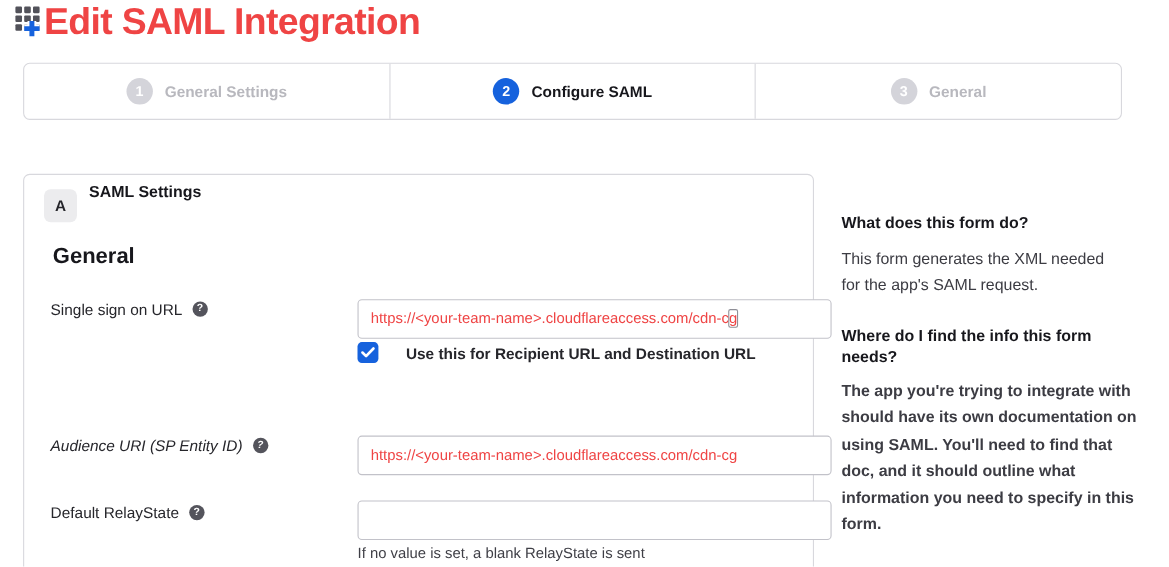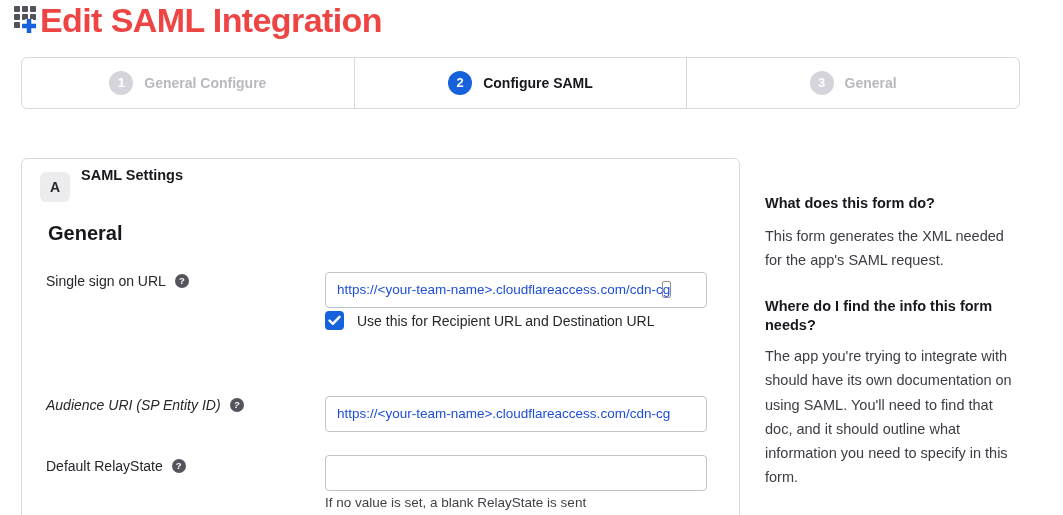--- a/index.html
+++ b/index.html
@@ -54,55 +54,55 @@
   .lbl-aud   { top:238px;font-style:italic; }
   .lbl-relay { top:299px; }
 
   .help-icon {
     width:14px; height:14px; border-radius:50%; background:#54545c; color:#fff;
     font-size:9.5px; font-weight:700; line-height:14px; text-align:center;
     display:inline-block; cursor:pointer; flex:0 0 auto;
   }
 
   .text-input {
-    position:absolute; left:303px; width:382px; height:36px;
+    position:absolute; left:303px; width:431px; height:36px;
     border:1px solid #c2c2c9; border-radius:4px; background:#fff;
-    font-size:13.5px; line-height:34px; padding:0 11px; color:#1d4ed8;
+    font-size:13.5px; line-height:34px; padding:0 11px; color:#ef4444;
     white-space:nowrap; overflow:hidden;
   }
   .inp-sso   { top:113px; }
   .inp-aud   { top:237px; }
   .inp-relay { top:296px; font-family:"Liberation Sans", sans-serif; }
   input.text-input { outline:none; }
 
   .caret-box {
     display:inline-block; width:9px; height:17px; margin-left:-8.5px;
     border:1.5px solid #8f8f97; border-radius:2px; vertical-align:-4px;
   }
 
-  .check-row { position:absolute; left:303px; display:flex; align-items:center; gap:13px; cursor:pointer; }
+  .check-row { position:absolute; left:303px; display:flex; align-items:center; gap:25px; cursor:pointer;font-weight:bold; }
   .row-chk1 { top:152px; }
   .row-chk2 { top:187px; }
   .checkbox {
     width:19px; height:19px; border-radius:4px; flex:0 0 auto;
     border:1.5px solid #9a9aa2; background:#fff;
   }
   .checkbox.checked { border:none; background:#1662dd; display:flex; align-items:center; justify-content:center; }
   .check-label { font-size:14px; color:#26262b; }
 
   .helper-text { position:absolute; left:303px; top:336px; font-size:13.5px; color:#3f3f46; }
 
   
   .sidebar { position:absolute; left:765px; top:0; width:290px; }
   .side-h { position:absolute; font-size:14.5px; font-weight:700; color:#17171c; line-height:19px; white-space:pre-line; }
   .side-p { position:absolute; font-size:14.5px; color:#3c3c43; line-height:24.3px; white-space:pre-line; }
   .sh1 { top:194px; }
   .sp1 { top:224px; }
   .sh2 { top:297px; }
-  .sp2 { top:344px; }
+  .sp2 { top:344px;font-weight:bold; }
 </style>
 </head>
 <body>
 
 <svg class="app-icon" viewBox="0 0 30 34" aria-hidden="true">
   <g fill="#52525a">
     <rect x="2" y="3" width="6" height="6" rx="1"></rect>
       <rect x="10" y="3" width="6" height="6" rx="1"></rect>
       <rect x="18" y="3" width="6" height="6" rx="1"></rect>
     <rect x="2" y="11" width="6" height="6" rx="1"></rect>
@@ -117,21 +117,21 @@
     </g>
   <g stroke="#1662dd" stroke-width="4.5" fill="none">
       <path d="M17 16v14 M10 23h14"></path>
     </g>
 </svg>
 <h1 class="page-title">Edit SAML Integration</h1>
 
 <div class="wizard">
   <div class="wizard-step">
     <span class="step-circle">1</span>
-    <span class="step-label">General Configure</span>
+    <span class="step-label">General Settings</span>
   </div>
   <div class="wizard-step active">
     <span class="step-circle">2</span>
     <span class="step-label">Configure SAML</span>
   </div>
   <div class="wizard-step">
     <span class="step-circle">3</span>
     <span class="step-label">General</span>
   </div>
 </div>

